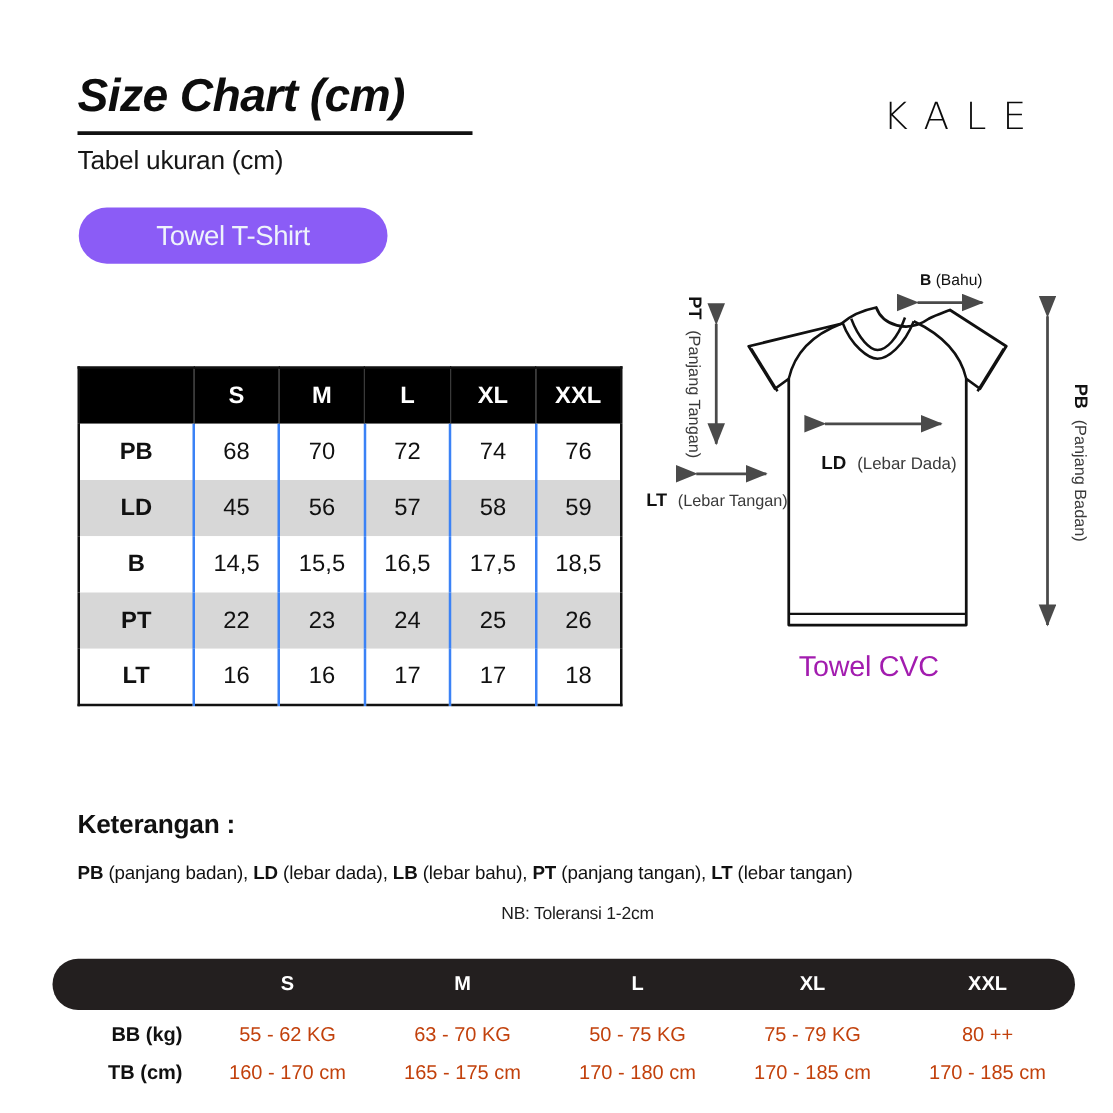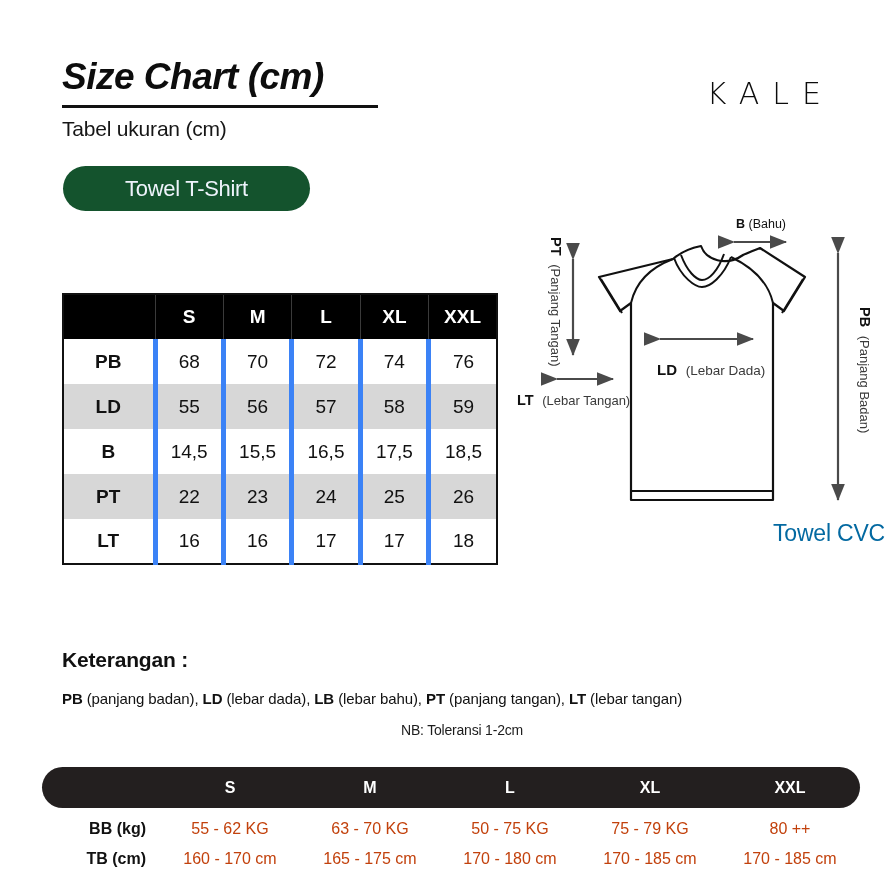--- a/index.html
+++ b/index.html
@@ -58,29 +58,29 @@
     font-size:19px; color:#111;
   }
   #size-table thead th { background:#000; color:#fff; font-weight:bold; font-size:19px; }
   #size-table thead th.corner { background:#000; }
   #size-table tbody th {
     font-weight:bold; font-size:19px; text-align:center;
   }
   #size-table col.label-col { width:92px; }
   #size-table tr.row-alt th, #size-table tr.row-alt td { background:#d7d7d7; }
   #size-table tr.row-plain th, #size-table tr.row-plain td { background:#fff; }
-  #size-table tbody td { border-left:5px solid #3b82f6; }
+  #size-table tbody td { border-left:2px solid #3b82f6; }
   #size-table thead th + th { border-left:1px solid #3a3a3a; }
 
   
   #diagram { position:absolute; left:505px; top:215px; width:380px; height:350px; }
   #diagram svg { display:block; }
   #diagram-caption {
     position:absolute; left:505px; top:520px; width:380px;
-    text-align:right; font-size:23px; color:#0369a1; letter-spacing:-0.2px;
+    text-align:center; font-size:23px; color:#a21caf; letter-spacing:-0.2px;
   }
 
   .diag-label { font-family:"Liberation Sans", sans-serif; fill:#111; }
   .diag-label .b { font-weight:bold; }
 
   
   #keterangan { position:absolute; left:62px; top:648px; width:800px; }
   #ket-title { font-size:21px; font-weight:bold; color:#111; letter-spacing:-0.2px; }
   #ket-line {
     font-size:15px; color:#111; margin-top:18px; letter-spacing:-0.1px;
@@ -113,21 +113,21 @@
 </head>
 <body>
 
 <div id="header">
   <div id="title">Size Chart (cm)</div>
   <div id="title-rule"></div>
   <div id="brand-logo">KALE</div>
   <div id="subtitle">Tabel ukuran (cm)</div>
 </div>
 
-<div id="category-pill" style="background: #14532d; text-align: right;">
+<div id="category-pill" style="background: #8b5cf6; text-align: right;">
   <span>Towel T-Shirt</span>
 </div>
 
 <table id="size-table">
   <colgroup>
     <col class="label-col">
       <col>
       <col>
       <col>
       <col>
@@ -147,21 +147,21 @@
     <tr class="row-plain">
       <th>PB</th>
       <td>68</td>
       <td>70</td>
       <td>72</td>
       <td>74</td>
       <td>76</td>
     </tr>
     <tr class="row-alt">
       <th>LD</th>
-      <td>55</td>
+      <td>45</td>
       <td>56</td>
       <td>57</td>
       <td>58</td>
       <td>59</td>
     </tr>
     <tr class="row-plain">
       <th>B</th>
       <td>14,5</td>
       <td>15,5</td>
       <td>16,5</td>

